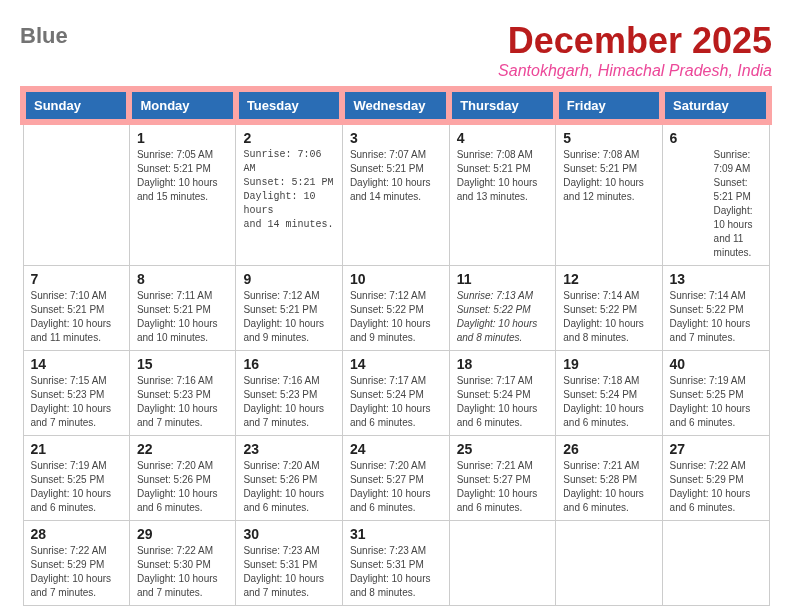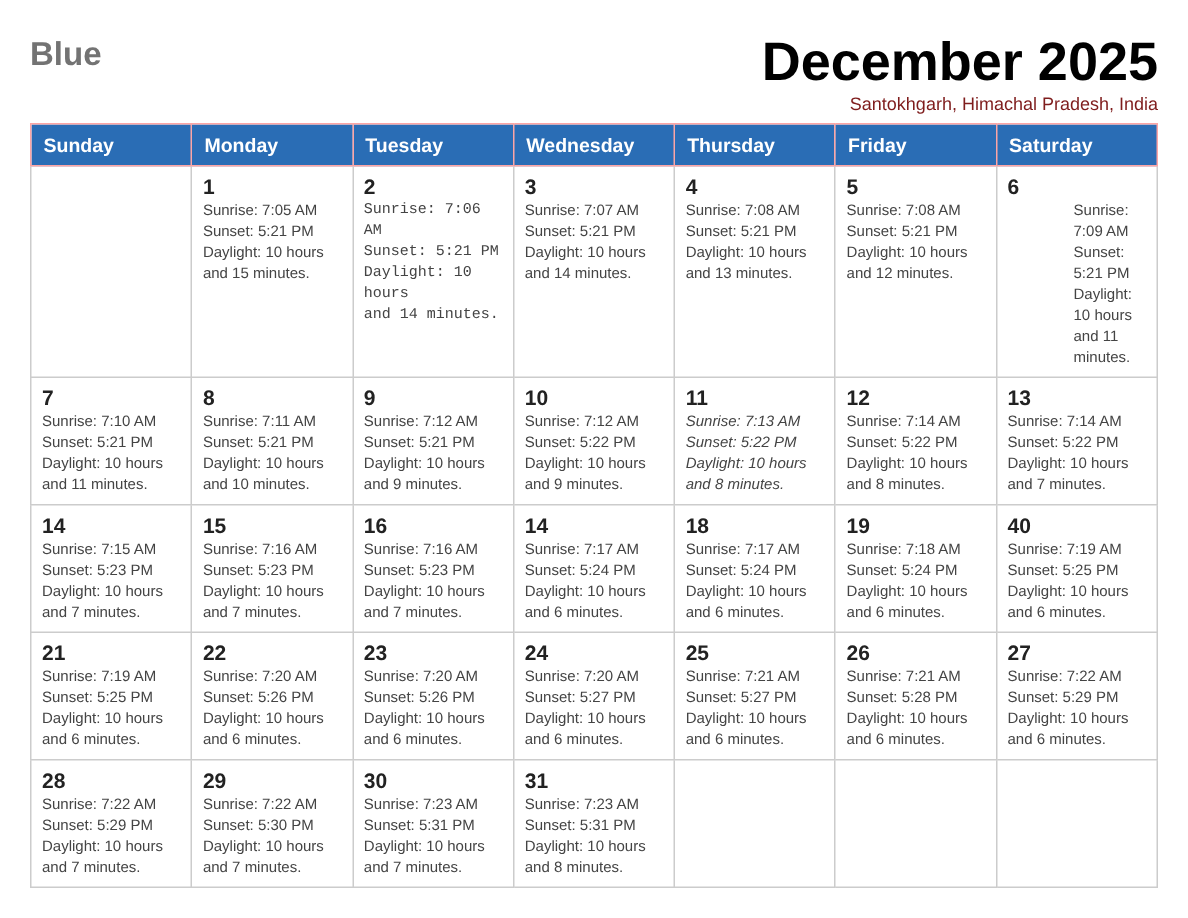--- a/index.html
+++ b/index.html
@@ -33,39 +33,40 @@
       height: 20px;
       margin-left: 2px;
       margin-top: -2px;
     }
     .title-area {
       text-align: right;
     }
     .month-title {
       font-size: 36px;
       font-weight: bold;
-      color: #000000;
+      color: #b91c1c;
     }
     .subtitle {
-      font-size: 12px;
-      color: #7f1d1d;
+      font-size: 16px;
+      color: #ec4899;
+      font-style: italic;
     }
     .calendar-table {
       width: 100%;
       border-collapse: collapse;
       border: 1px solid #ccc;
     }
     .calendar-table th {
       background-color: #2a6db5;
       color: #fff;
       text-align: left;
       padding: 6px 8px;
       font-size: 13px;
       font-weight: bold;
-      border: 1px solid #fca5a5;
+      border: 6px solid #fca5a5;
     }
     .calendar-table td {
       vertical-align: top;
       padding: 5px 7px;
       border: 1px solid #ccc;
       width: 107px;
       min-height: 80px;
       font-size: 10.5px;
       color: #333;
     }

